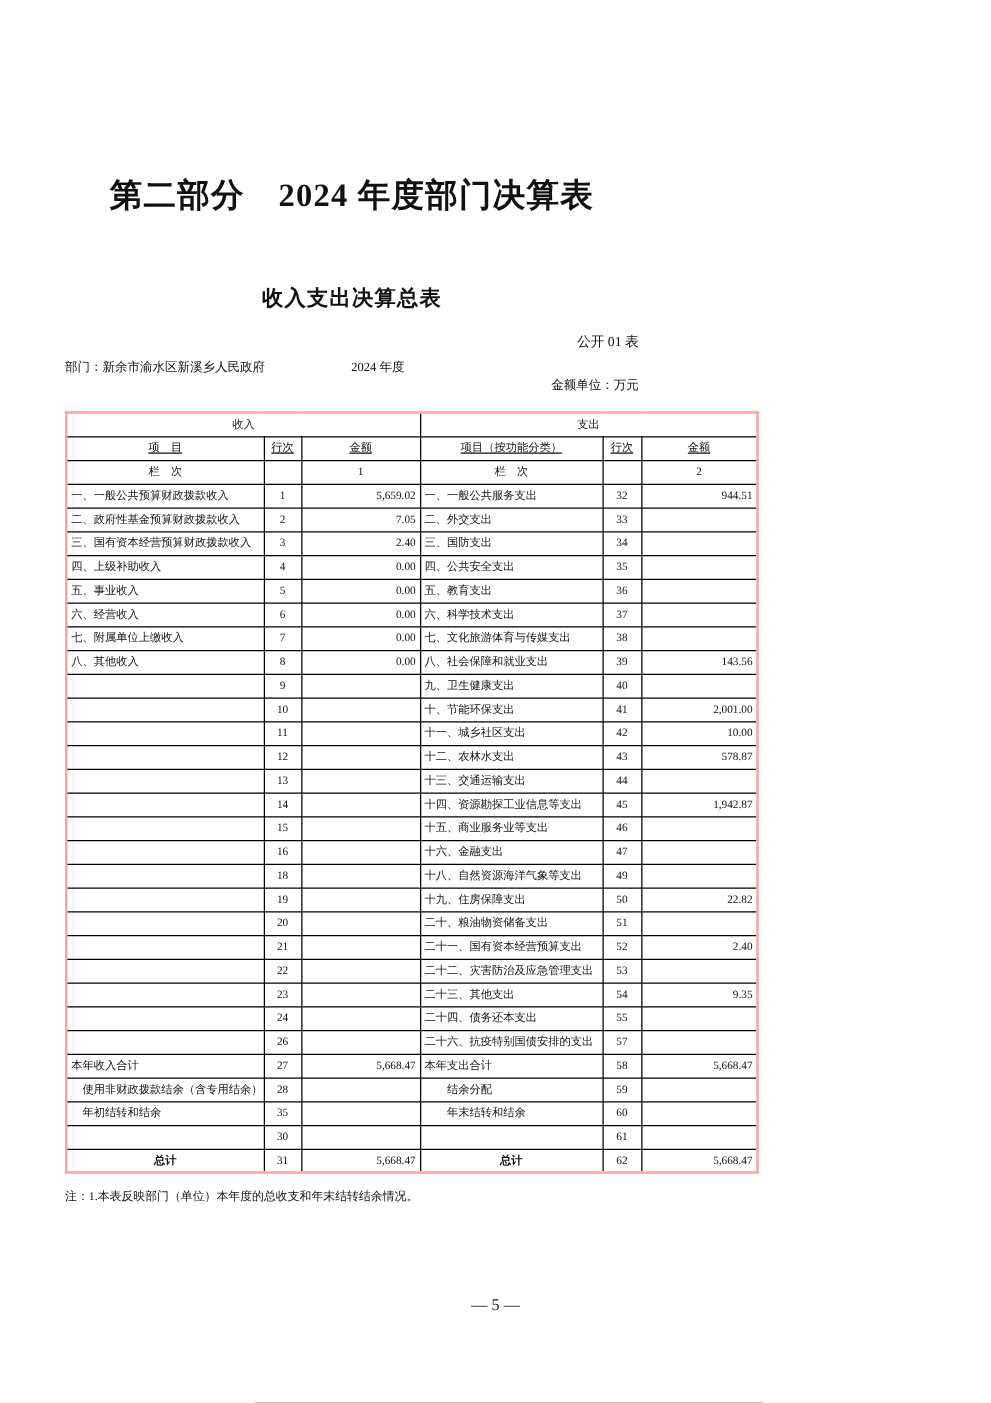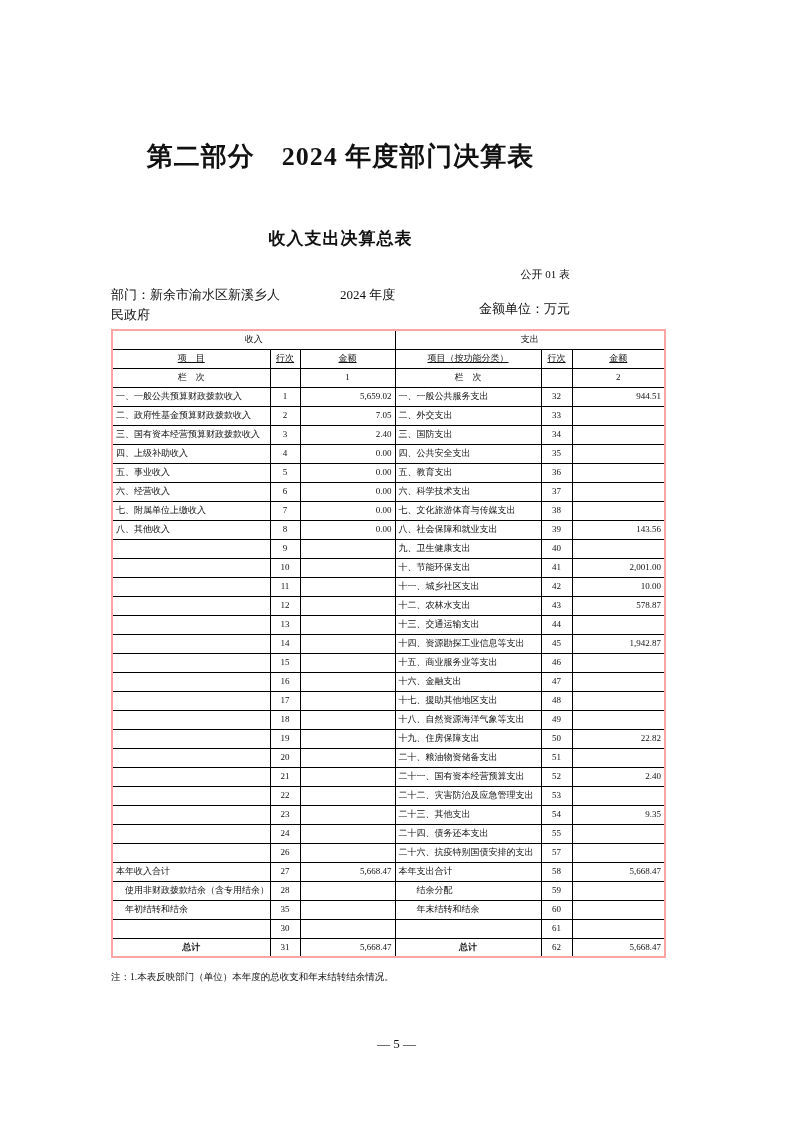--- a/index.html
+++ b/index.html
@@ -6,21 +6,21 @@
   html,body { background:#888; }
   .page {
     position:relative;
     width:793px; height:1122px;
     margin:0 auto;
     background:#ffffff;
     color:#111;
     font-family:"Liberation Serif","DejaVu Serif",serif;
     overflow:hidden;
   }
-  .content { width:459px; margin-left:111px; }
+  .content { width:459px; margin-left:52px; }
 
   .doc-title {
     padding-top:140px;
     text-align:center;
     font-size:26px;
     font-weight:bold;
     line-height:34px;
     white-space:pre;
     letter-spacing:1px;
   }
@@ -35,21 +35,21 @@
   .public-label {
     margin-top:17px;
     text-align:right;
     font-size:11px;
     line-height:14px;
   }
   .meta-line {
     position:relative;
     margin-top:4px;
     height:40px;
-    font-size:13px;
+    font-size:10px;
     line-height:20px;
   }
   .dept { display:inline-block; width:172px; }
   .year { position:absolute; left:229px; top:0;text-align:right; }
   .unit { position:absolute; right:0; top:14px;text-align:right; }
 
   table.acct {
     margin-top:4px;
     width:553px;
     border-collapse:collapse;
@@ -260,28 +260,20 @@
           <tr>
     <td class="c-item"></td>
     <td class="c-no">16</td>
     <td class="c-amt"></td>
     <td class="c-item">十六、金融支出</td>
     <td class="c-no">47</td>
     <td class="c-amt"></td>
   </tr>
           <tr>
     <td class="c-item"></td>
-    <td class="c-no">17</td>
-    <td class="c-amt"></td>
-    <td class="c-item">十七、援助其他地区支出</td>
-    <td class="c-no">48</td>
-    <td class="c-amt"></td>
-  </tr>
-          <tr>
-    <td class="c-item"></td>
     <td class="c-no">18</td>
     <td class="c-amt"></td>
     <td class="c-item">十八、自然资源海洋气象等支出</td>
     <td class="c-no">49</td>
     <td class="c-amt"></td>
   </tr>
           <tr>
     <td class="c-item"></td>
     <td class="c-no">19</td>
     <td class="c-amt"></td>

